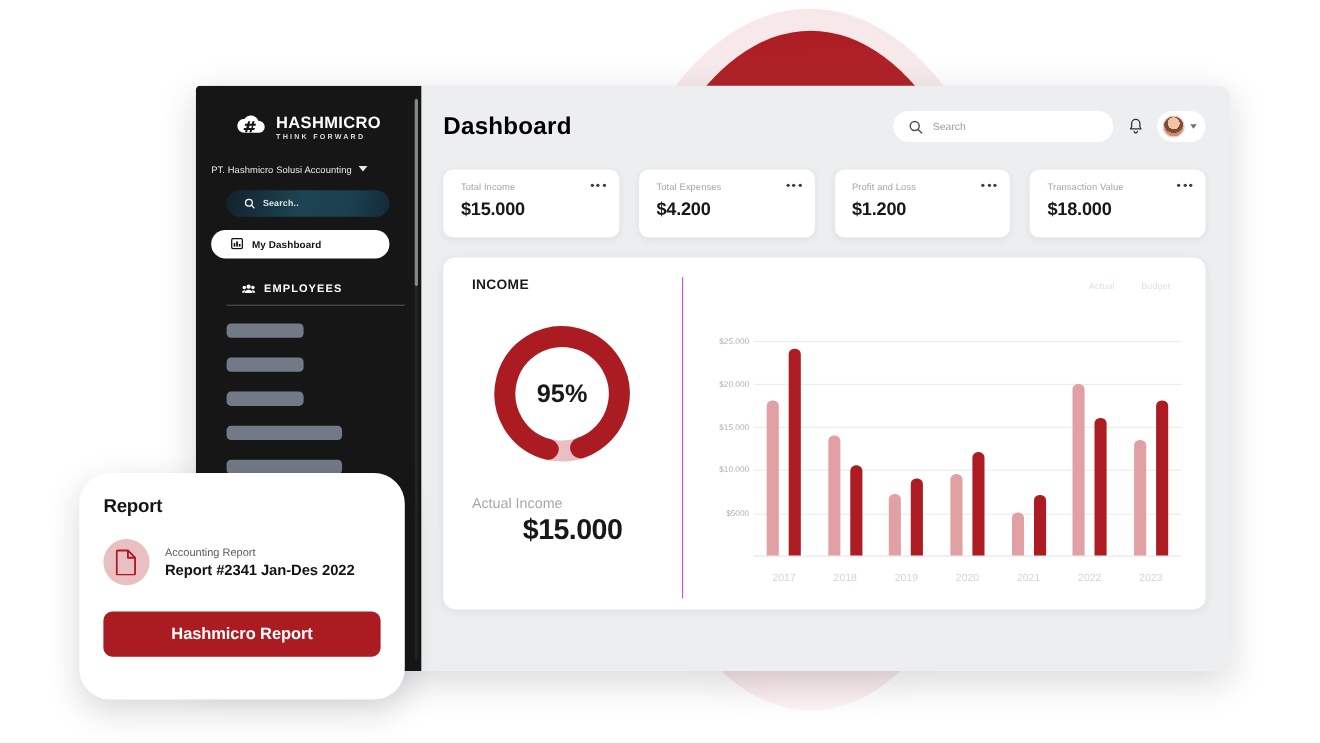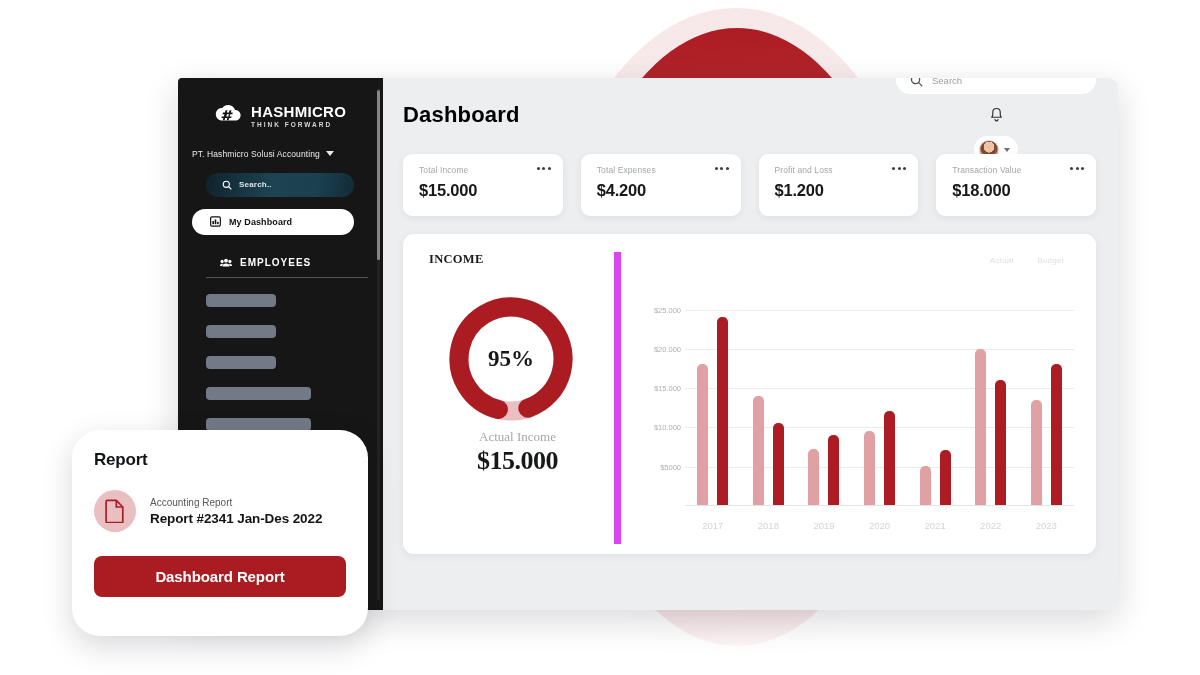--- a/index.html
+++ b/index.html
@@ -87,21 +87,21 @@
   #employees-rule { margin: 9px 0 0 28px; width: 162px; height:1px; background: rgba(255,255,255,.26); }
 
   .placeholder-bar { background:#737a87; border-radius:4px; margin-left:28px; height:13px; }
 
   
   #content { flex:1; position:relative; padding: 20px 22px 0 20px; }
 
   #topbar { display:flex; align-items:center; justify-content:space-between; height:34px; }
   #page-title { font-size:22px; font-weight:700; color:#000000; letter-spacing:.2px; }
 
-  #topbar-right { display:flex; align-items:center; gap:10px;flex-direction:column; }
+  #topbar-right { display:flex; align-items:center; gap:10px; }
   #search-box {
     width:200px; height:28px; background:#fff; border-radius:14px;
     display:flex; align-items:center; gap:9px; padding-left:14px;
   }
   #search-placeholder { font-size:9.5px; color:#9a9da2; }
   #bell-btn { width:20px;height:22px; display:flex;align-items:center;justify-content:center; }
   #avatar-chip {
     background:#fff; border-radius:16px; height:28px; padding: 0 8px 0 5px;
     display:flex; align-items:center; gap:5px;
   }
@@ -123,29 +123,29 @@
   .kpi-value { font-size:16.5px; font-weight:700; color:#17181a; margin-top:6px; letter-spacing:-.2px; }
   .kpi-dots { position:absolute; right:12px; top:13px; display:flex; gap:2.5px; }
   .kpi-dots i { width:3px;height:3px;border-radius:50%;background:#3b3d40;display:block; }
 
   
   #income-panel {
     margin-top:18px; height:320px; background:#fff; border-radius:11px;
     box-shadow: 0 2px 9px rgba(40,40,60,.07);
     display:flex; padding: 18px 14px 10px 26px;
   }
-  #income-left { width:192px; flex:0 0 192px; border-right:7px solid #d946ef; padding-right:8px;font-family:Liberation Serif, serif; }
+  #income-left { width:192px; flex:0 0 192px; border-right:1px solid #d946ef; padding-right:8px; }
   #income-heading { font-size:12.5px; font-weight:700; color:#1a1b1d; letter-spacing:.3px; }
 
   #donut-wrap { margin: 22px 0 0 12px; position:relative; width:140px; height:140px; }
   #donut-pct {
     position:absolute; left:0; right:0; top:50%; transform:translateY(-50%);
     text-align:center; font-size:23px; font-weight:700; color:#17181a;
   }
-  #actual-label { text-align:center; font-size:13px; color:#a6a8ad; font-weight:500; }
+  #actual-label { margin-top:22px; text-align:left; font-size:13px; color:#a6a8ad; font-weight:500; }
   #actual-value { text-align:center; font-size:26px; font-weight:700; color:#17181a; margin-top:1px; letter-spacing:-.5px; }
 
   #chart-area { flex:1; position:relative; padding-left:14px; }
   #legend { position:absolute; right:18px; top:4px; display:flex; gap:24px; }
   .legend-item { font-size:8px; color:#dcdee0; letter-spacing:.2px; }
 
   #plot { position:absolute; left:14px; top:42px; right:8px; bottom:38px; }
   .ylabel {
     position:absolute; right:calc(100% - 46px); transform:translateY(-50%);
     font-size:7.5px; color:#adb0b4; white-space:nowrap; text-align:right; width:46px;
@@ -406,14 +406,14 @@
         <path d="M2.2 1.4h9.1l6.5 6.6v14.6c0 .6-.5 1.1-1.1 1.1H2.2c-.6 0-1.1-.5-1.1-1.1V2.5c0-.6.5-1.1 1.1-1.1z" fill="none" stroke="#ab1c22" stroke-width="1.7" stroke-linejoin="round"></path>
         <path d="M11.3 1.4V8h6.5" fill="none" stroke="#ab1c22" stroke-width="1.7" stroke-linejoin="round"></path>
       </svg>
     </div>
     <div>
       <div id="report-sub">Accounting Report</div>
       <div id="report-name">Report #2341 Jan-Des 2022</div>
     </div>
   </div>
 
-  <button id="download-btn">Dashboard Report</button>
+  <button id="download-btn">Hashmicro Report</button>
 </div>
 
 </body></html>

